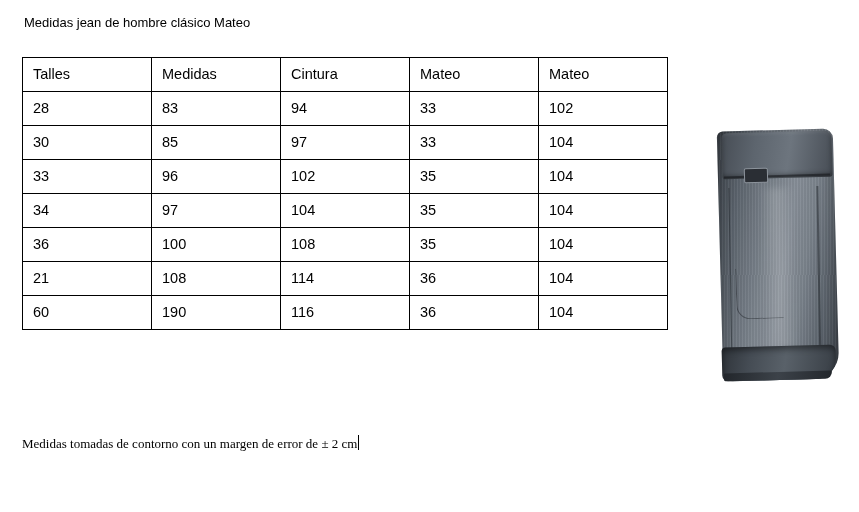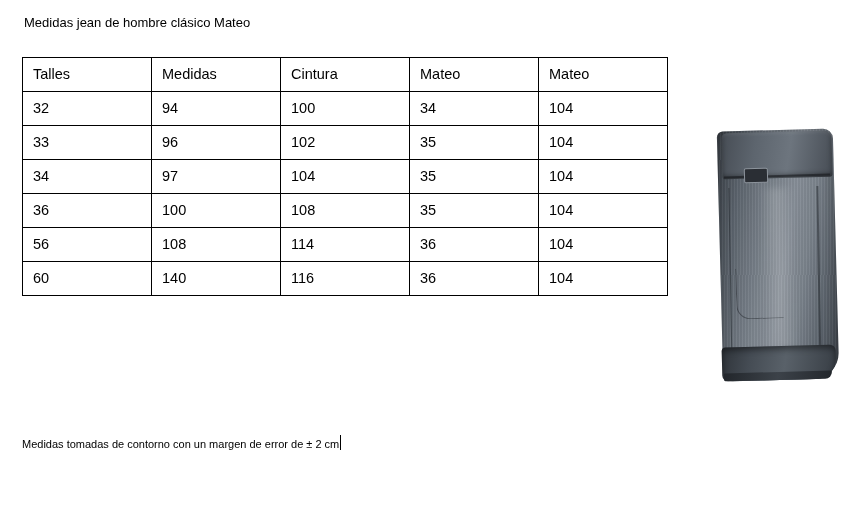--- a/index.html
+++ b/index.html
@@ -42,23 +42,24 @@
   }
   #measure-table col.c0 { width: 129px; }
   #measure-table col.c1 { width: 129px; }
   #measure-table col.c2 { width: 129px; }
   #measure-table col.c3 { width: 129px; }
   #measure-table col.c4 { width: 129px; }
   #footnote {
     position: absolute;
     left: 22px;
     top: 435px;
-    font-size: 11px;
+    font-size: 13px;
     line-height: 18px;
     white-space: nowrap;
+    font-family: Liberation Serif, serif;
   }
   #caret {
     display: inline-block;
     width: 1px;
     height: 15px;
     background: #000;
     vertical-align: -2px;
     margin-left: 1px;
   }
   
@@ -205,24 +206,31 @@
     <tr>
       <th>Talles</th>
       <th>Medidas</th>
       <th>Cintura</th>
       <th>Mateo</th>
       <th>Mateo</th>
     </tr>
   </thead>
   <tbody>
     <tr>
-      <td>32</td>
+      <td>28</td>
+      <td>83</td>
       <td>94</td>
-      <td>100</td>
-      <td>34</td>
+      <td>33</td>
+      <td>102</td>
+    </tr>
+    <tr>
+      <td>30</td>
+      <td>85</td>
+      <td>97</td>
+      <td>33</td>
       <td>104</td>
     </tr>
     <tr>
       <td>33</td>
       <td>96</td>
       <td>102</td>
       <td>35</td>
       <td>104</td>
     </tr>
     <tr>
@@ -233,29 +241,29 @@
       <td>104</td>
     </tr>
     <tr>
       <td>36</td>
       <td>100</td>
       <td>108</td>
       <td>35</td>
       <td>104</td>
     </tr>
     <tr>
-      <td>56</td>
+      <td>21</td>
       <td>108</td>
       <td>114</td>
       <td>36</td>
       <td>104</td>
     </tr>
     <tr>
       <td>60</td>
-      <td>140</td>
+      <td>190</td>
       <td>116</td>
       <td>36</td>
       <td>104</td>
     </tr>
   </tbody>
 </table>
 
 <div id="footnote"><span>Medidas tomadas de contorno con un margen de error de ± 2 cm</span><span id="caret"></span></div>
 
 <div id="jeans-photo">

